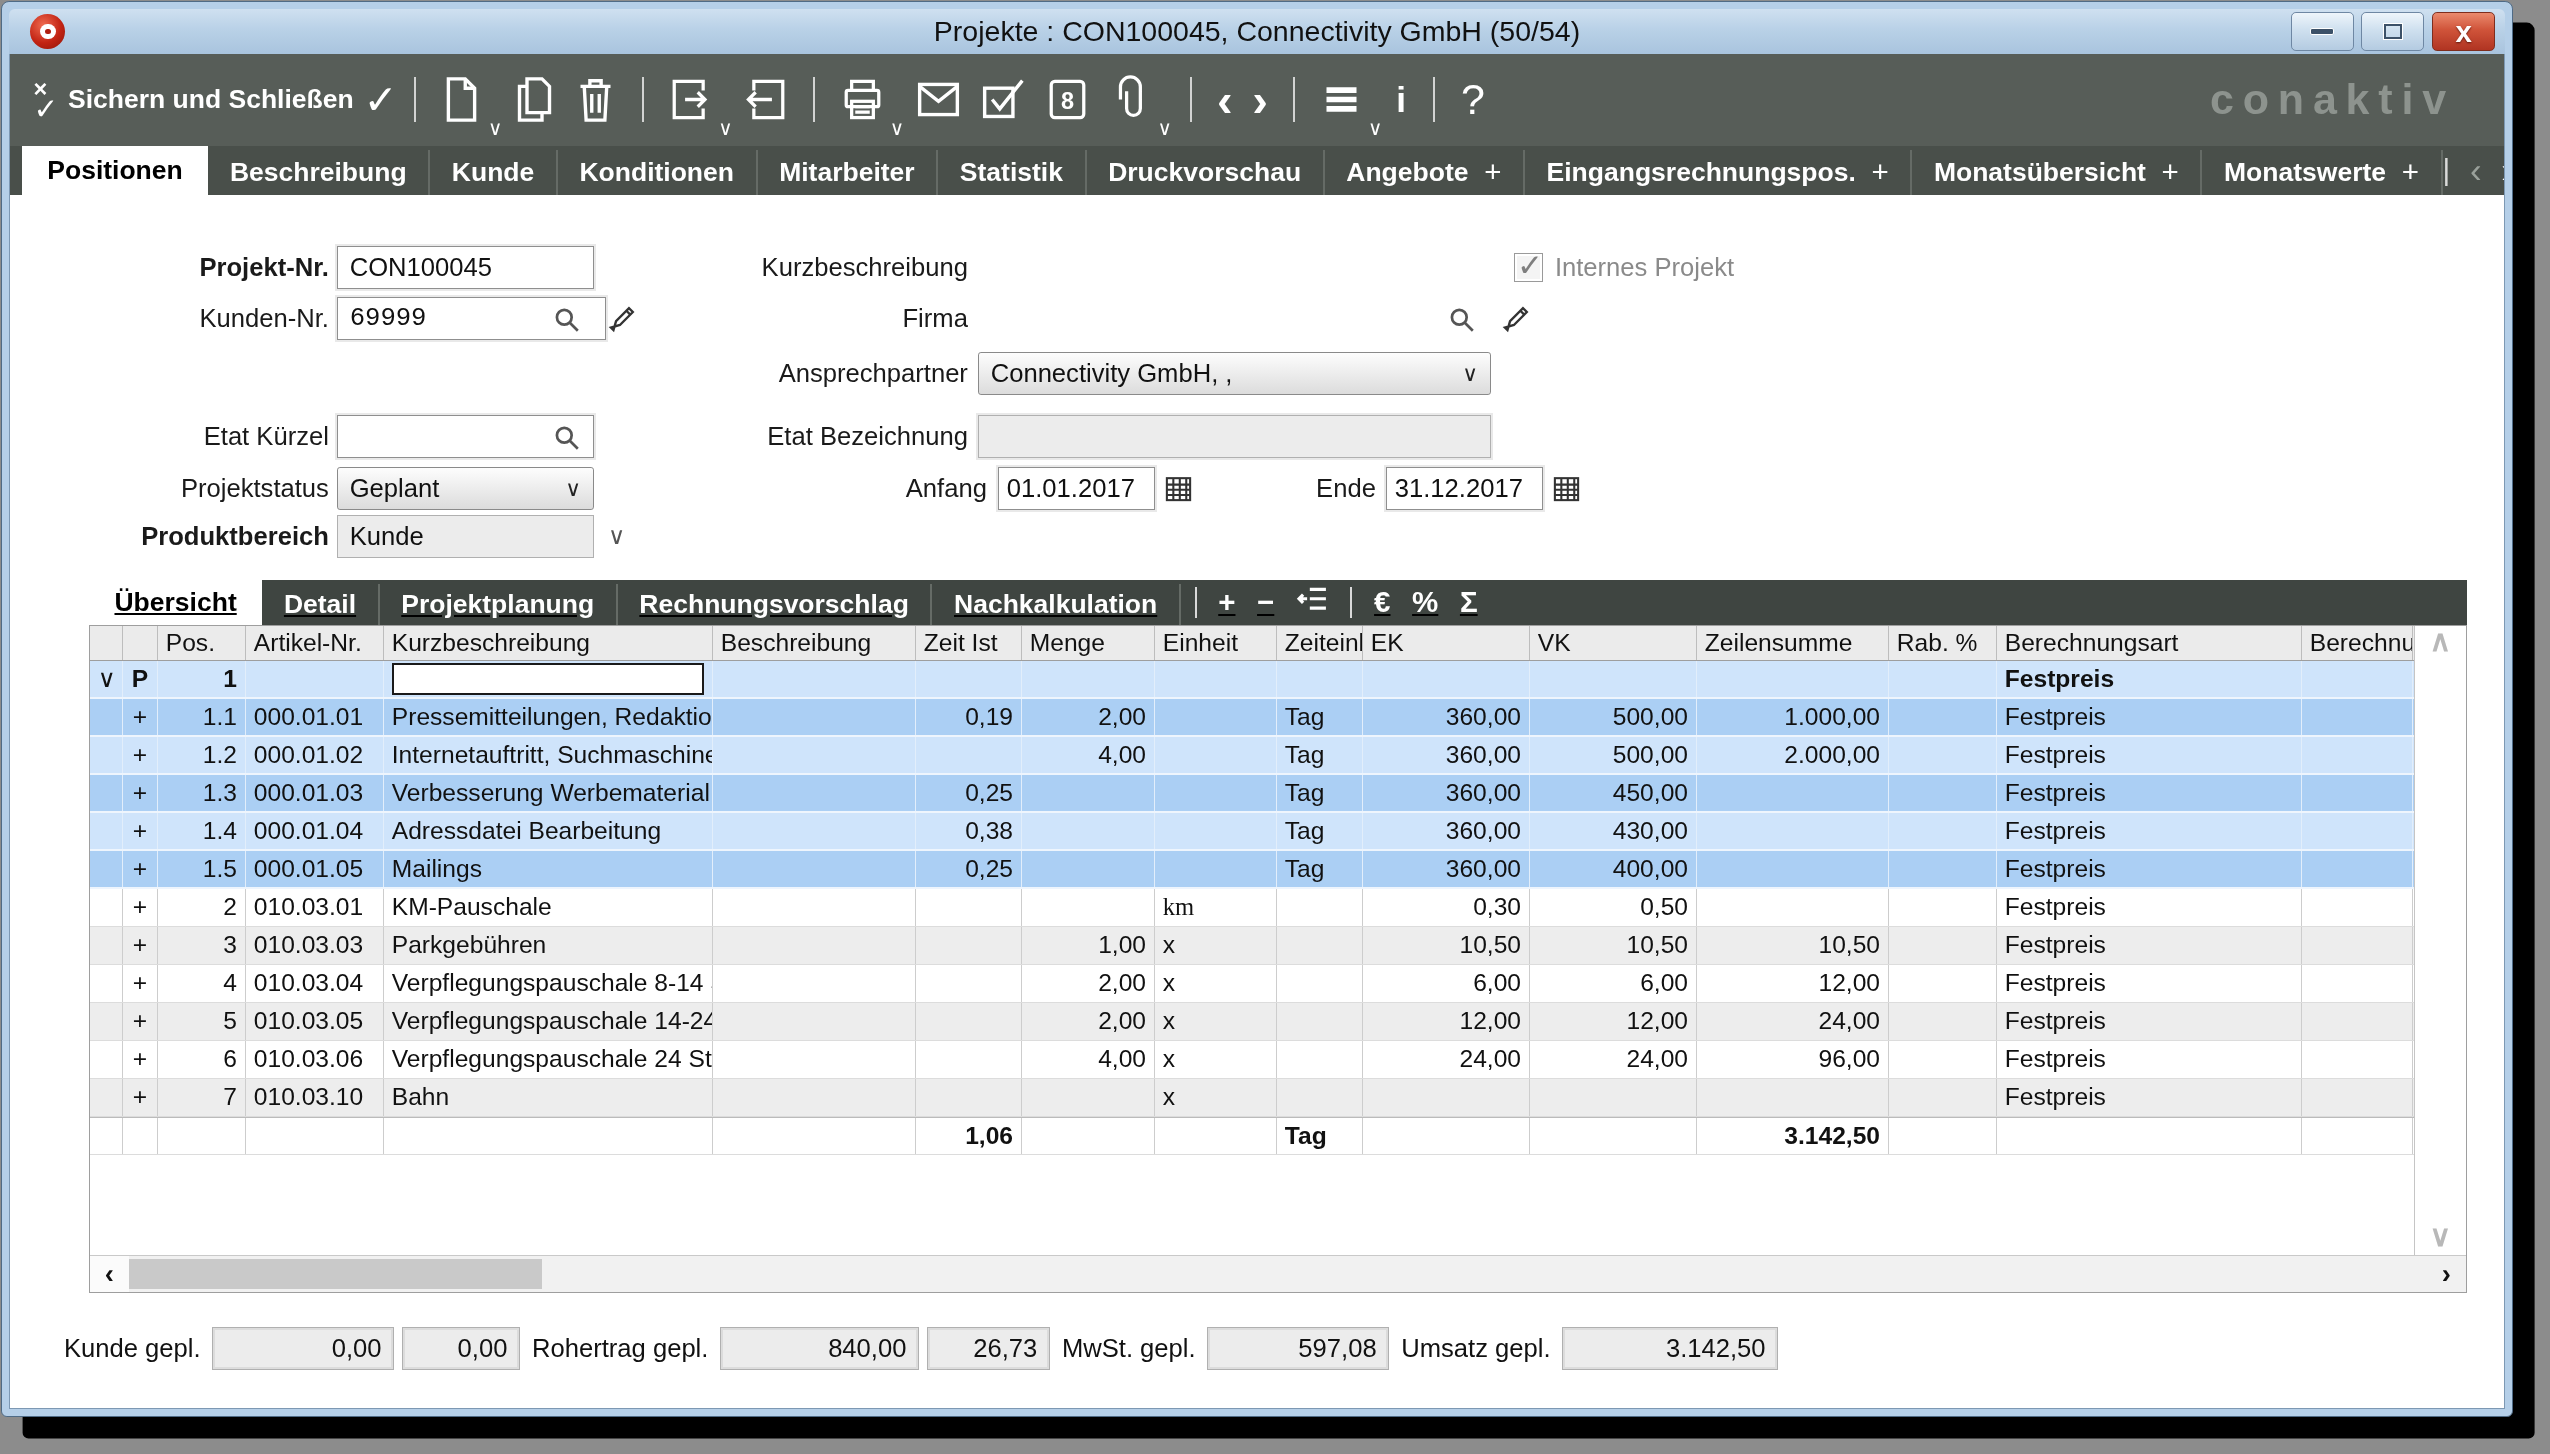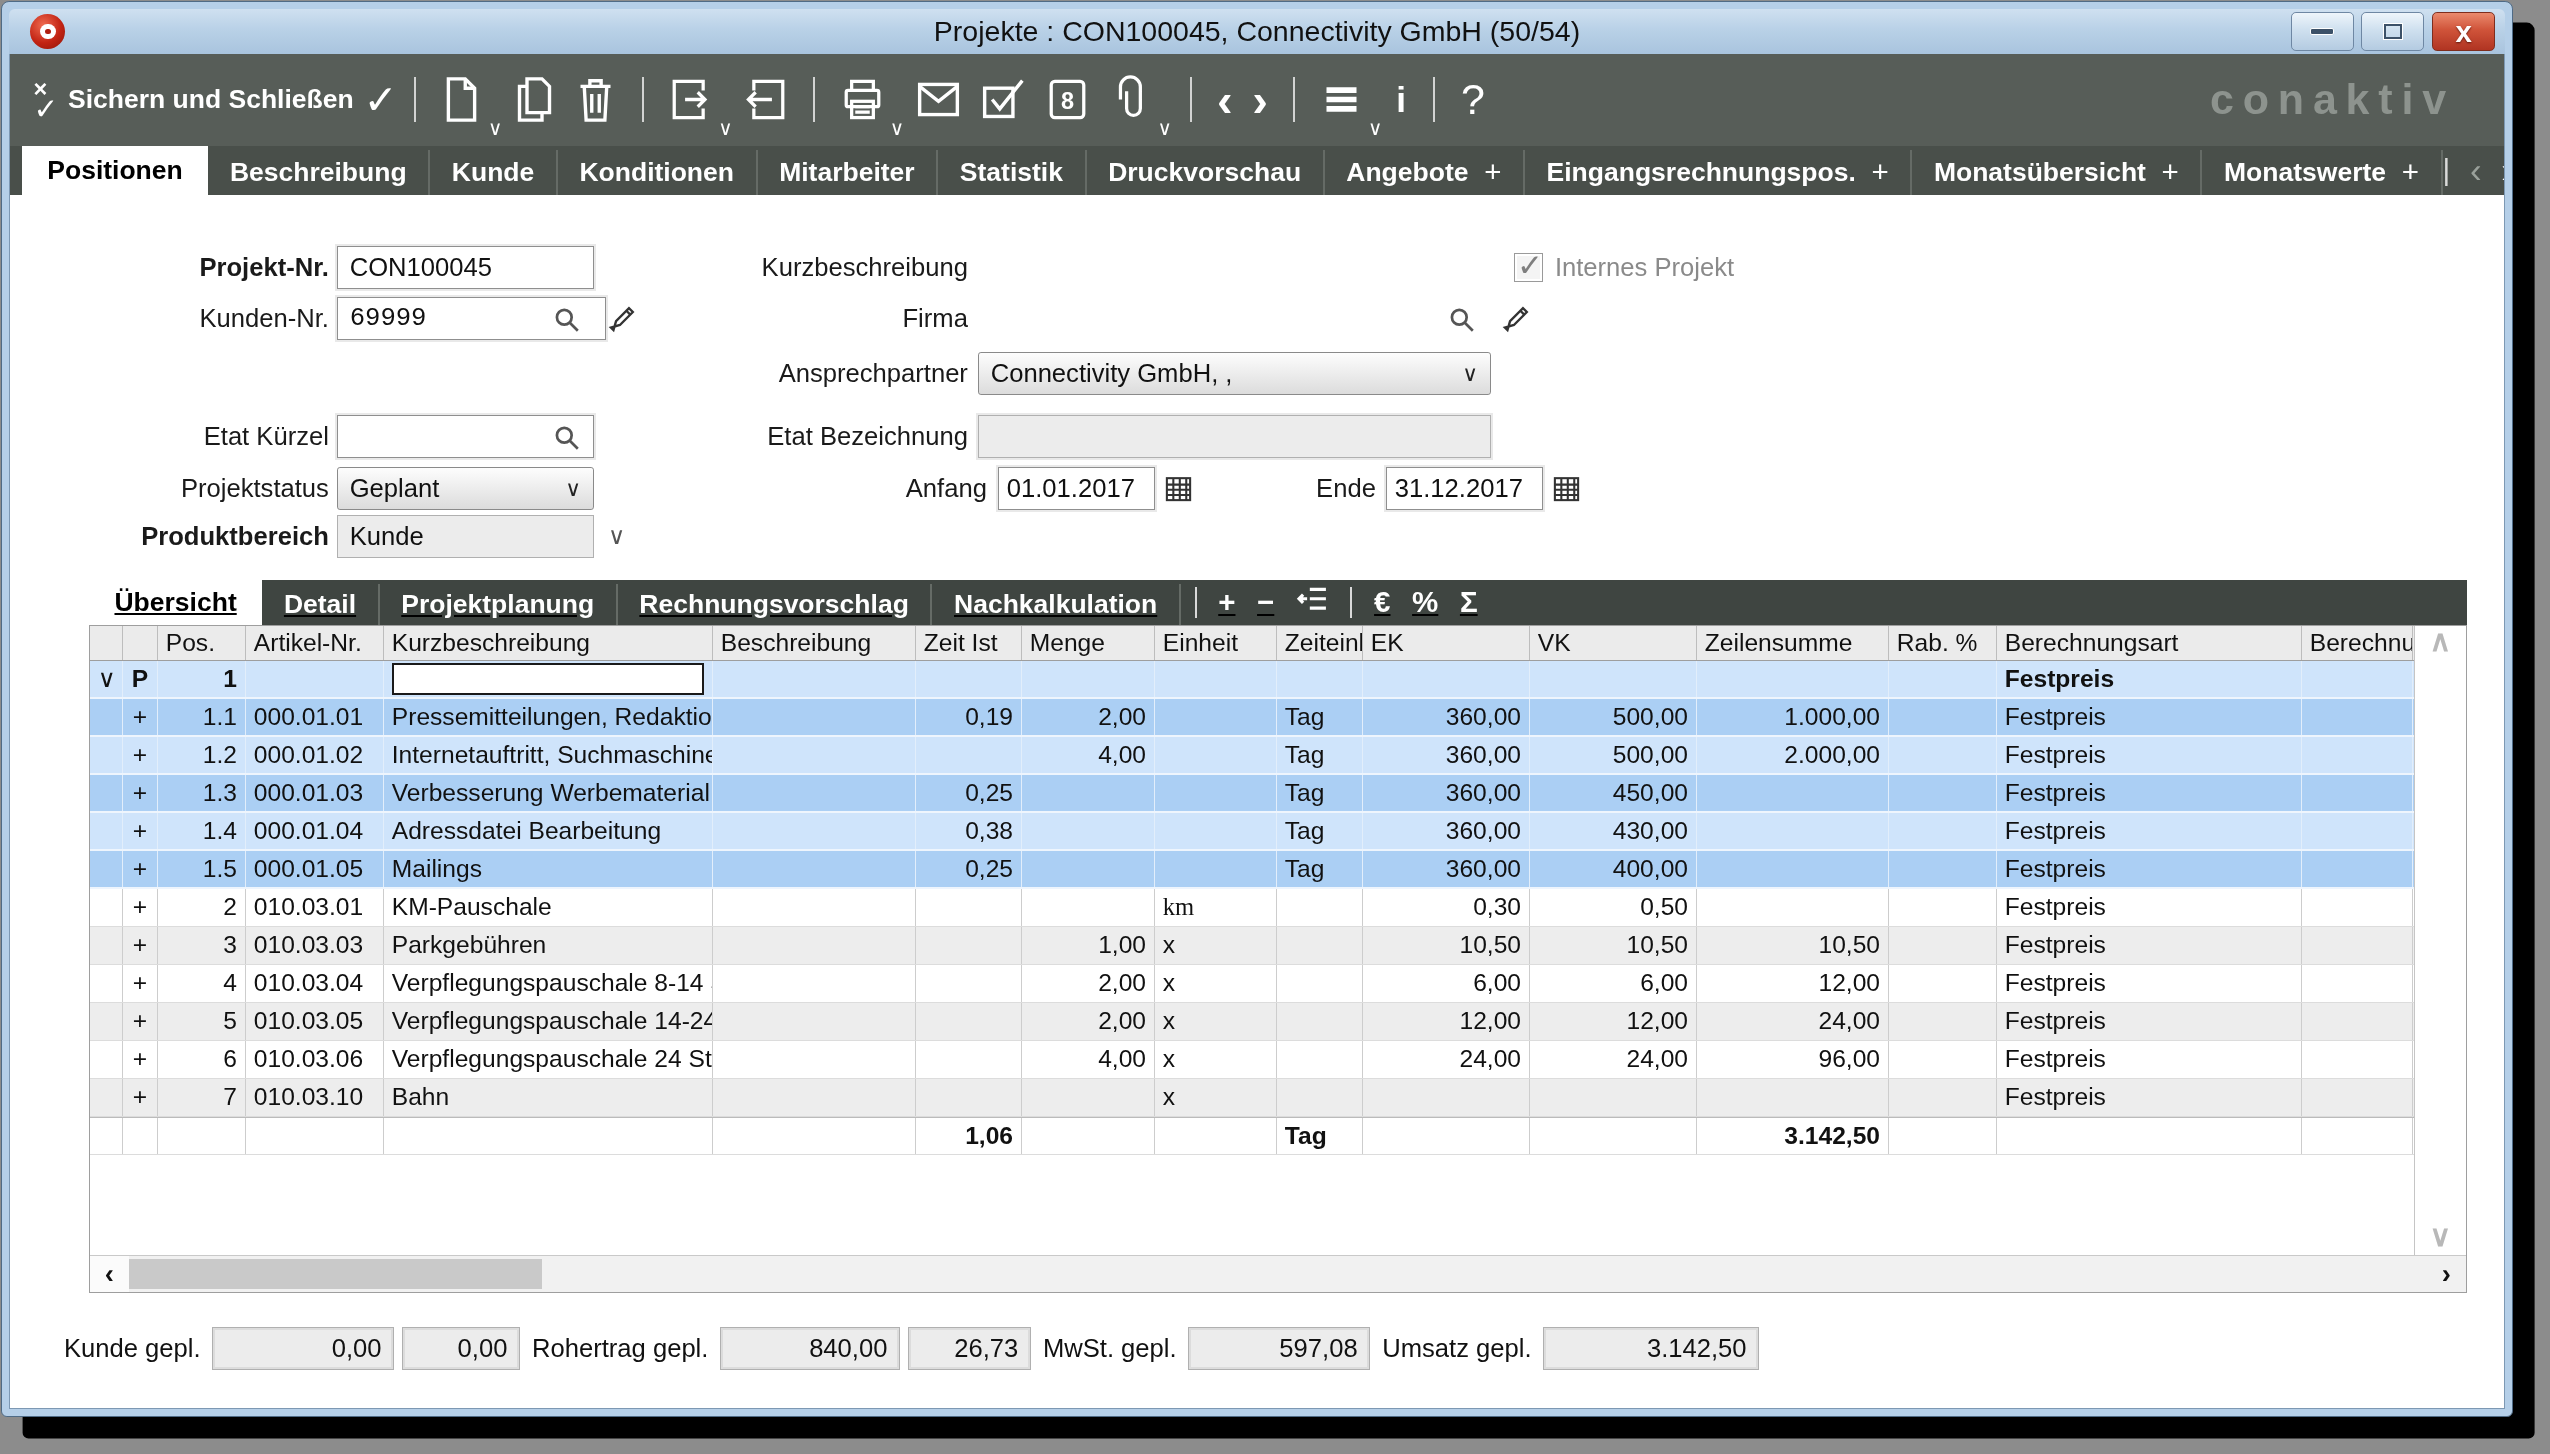--- a/index.html
+++ b/index.html
@@ -675,21 +675,21 @@
           <div class="hs-track"></div>
           <div class="hs-btn" style="background:#f1f1f1;">›</div>
         </div>
       </div>
 
       <div class="footer">
         <span class="flab" style="margin-left:0;">Kunde gepl.</span>
         <span class="ffield" style="width:182px;">0,00</span>
         <span class="ffield" style="width:118px;margin-left:7.9px;">0,00</span>
         <span class="flab">Rohertrag gepl.</span>
-        <span class="ffield" style="width:180px;">840,00</span>
+        <span class="ffield" style="width:199px;">840,00</span>
         <span class="ffield" style="width:123px;margin-left:7.9px;">26,73</span>
         <span class="flab">MwSt. gepl.</span>
         <span class="ffield" style="width:182px;">597,08</span>
         <span class="flab">Umsatz gepl.</span>
         <span class="ffield" style="width:216px;">3.142,50</span>
       </div>
 
     </div>
   </div>
 </div>

